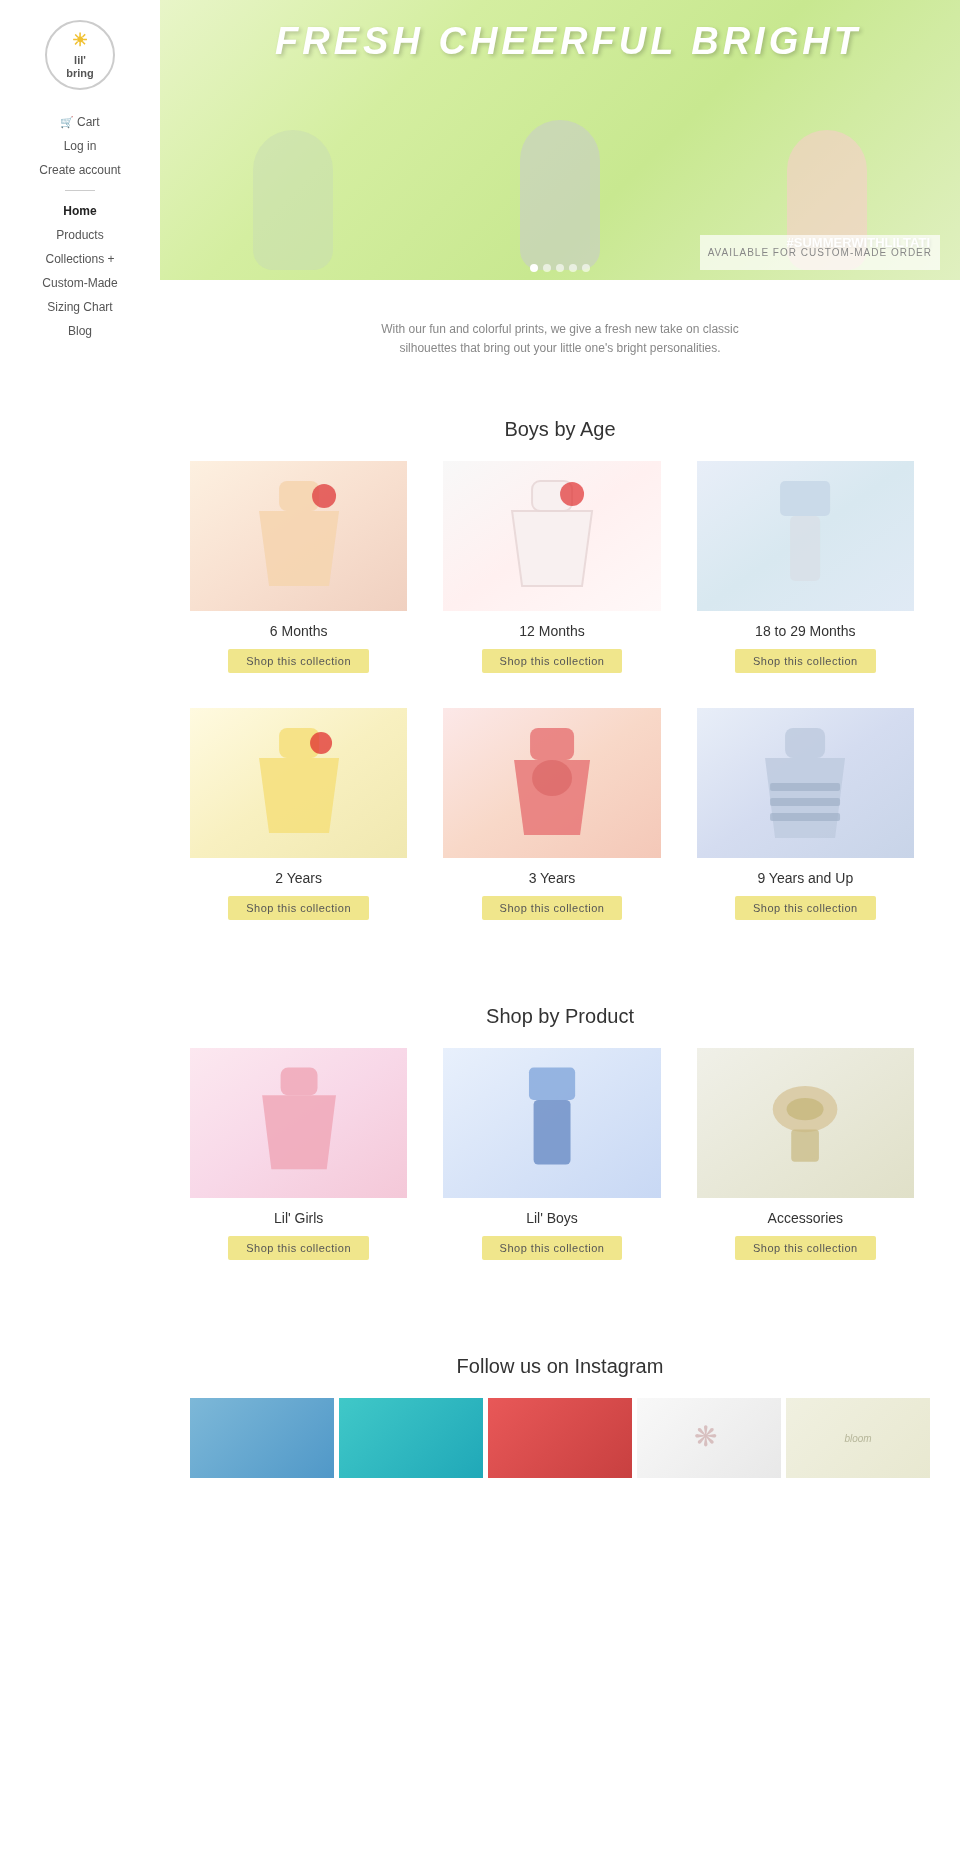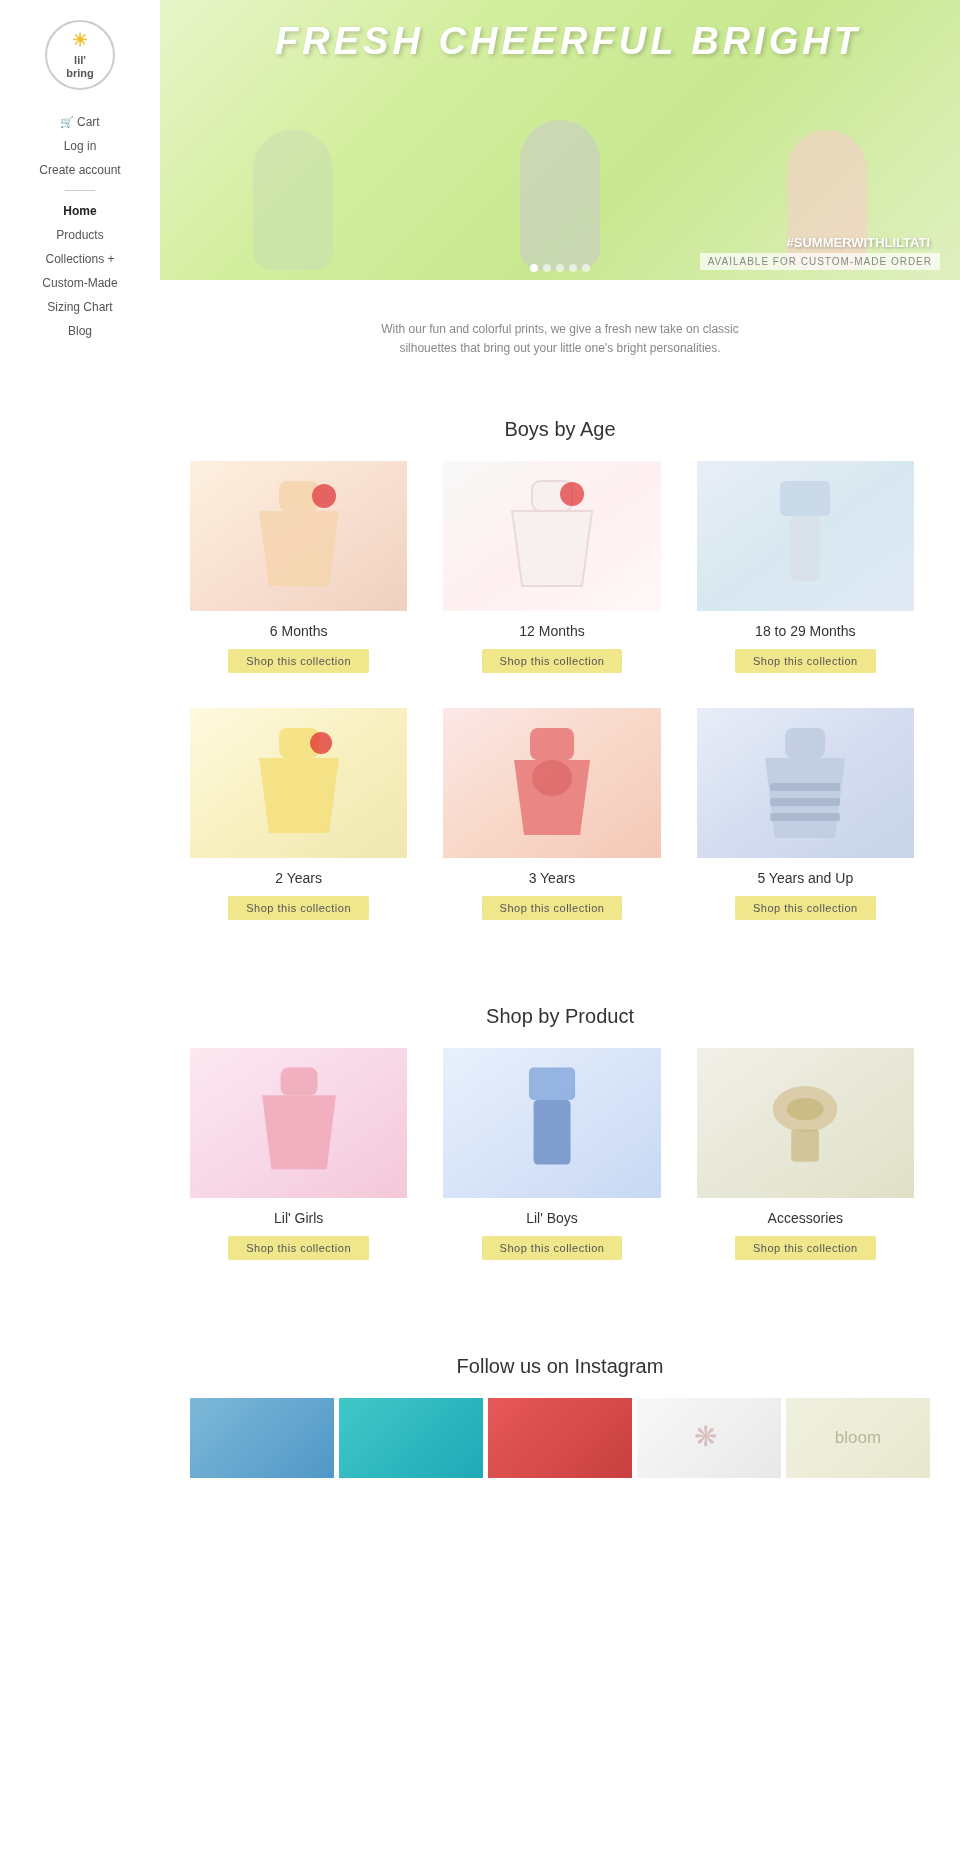--- a/index.html
+++ b/index.html
@@ -102,21 +102,21 @@
       font-style: italic;
       margin-left: 16px;
     }
     .hero-subtitle {
       position: absolute;
       bottom: 10px;
       right: 20px;
       font-size: 10px;
       color: #888;
       background: rgba(255,255,255,0.7);
-      padding: 3px 8px;
+      padding: 12px 8px;
       letter-spacing: 1px;
     }
     .hero-hashtag {
       position: absolute;
       bottom: 30px;
       right: 30px;
       font-size: 13px;
       color: #fff;
       font-weight: bold;
       text-shadow: 1px 1px 3px rgba(0,0,0,0.3);
@@ -383,21 +383,21 @@
         <div class="product-card">
           <div class="product-image-box img-4yr">
             <svg class="product-svg" viewBox="0 0 100 120" xmlns="http://www.w3.org/2000/svg">
               <rect x="30" y="5" width="40" height="30" rx="8" fill="#c0cce0" opacity="0.9"></rect>
               <polygon points="10,35 90,35 80,115 20,115" fill="#c0cce0" opacity="0.9"></polygon>
               <rect x="15" y="60" width="70" height="8" rx="2" fill="#a0b0c8" opacity="0.7"></rect>
               <rect x="15" y="75" width="70" height="8" rx="2" fill="#a0b0c8" opacity="0.7"></rect>
               <rect x="15" y="90" width="70" height="8" rx="2" fill="#a0b0c8" opacity="0.7"></rect>
             </svg>
           </div>
-          <div class="product-label">5 Years and Up</div>
+          <div class="product-label">9 Years and Up</div>
           <button class="shop-btn">Shop this collection</button>
         </div>
 
       </div>
     </div>
 
     <div class="section" style="padding-top:30px;">
       <h2 class="section-title">Shop by Product</h2>
       <div class="product-grid">
 
@@ -443,19 +443,19 @@
       <div class="instagram-grid">
         <div class="instagram-thumb ig1"></div>
         <div class="instagram-thumb ig2"></div>
         <div class="instagram-thumb ig3"></div>
         <div class="instagram-thumb ig4">
           <svg width="40" height="40" viewBox="0 0 40 40" xmlns="http://www.w3.org/2000/svg">
             <text x="5" y="28" font-size="28" fill="#c8a0a0" opacity="0.6">❋</text>
           </svg>
         </div>
         <div class="instagram-thumb ig5">
-          <span style="font-size:17px;color:#a0a080;opacity:0.7;">bloom</span>
+          <span style="font-size:10px;color:#a0a080;font-style:italic;opacity:0.7;">bloom</span>
         </div>
       </div>
     </div>
 
   </main>
 </div>
 
 </body></html>

